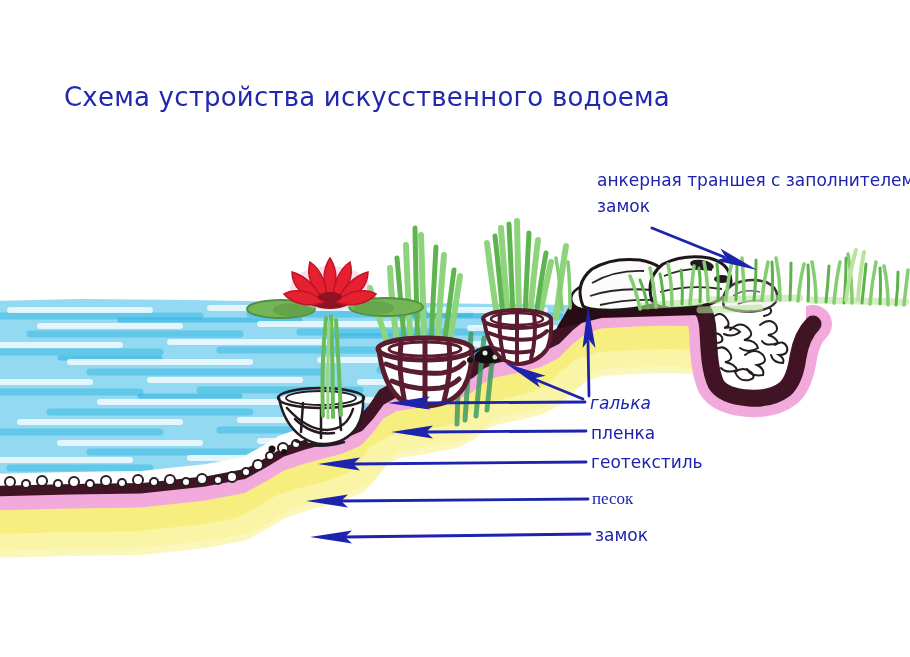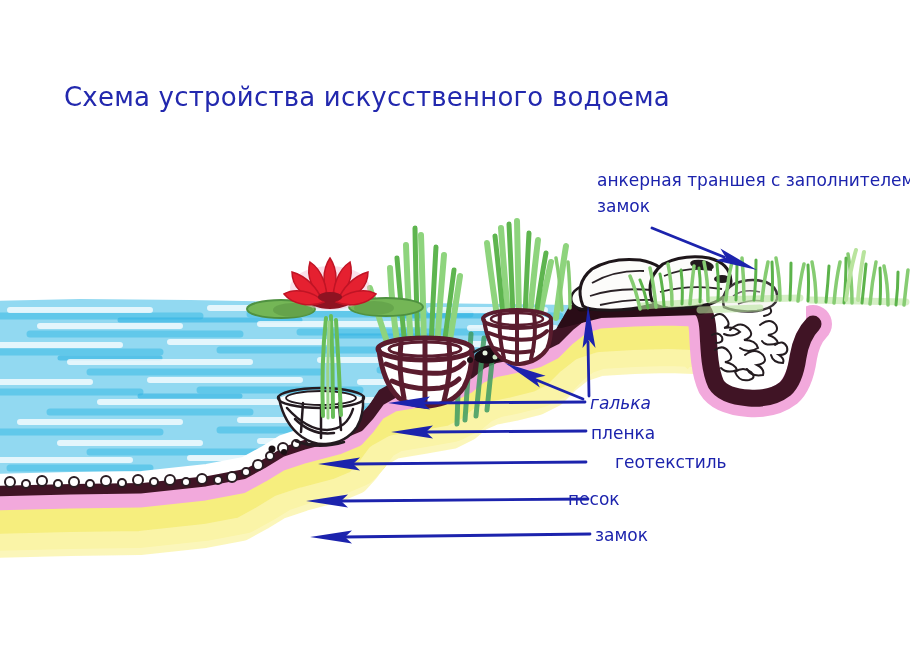--- a/index.html
+++ b/index.html
@@ -24,22 +24,22 @@
     left:64px;top:82px;
     color:#2228ae;
     font-size:26px;
     letter-spacing:.2px;
     white-space:nowrap;
   }
   .lbl-anchor{left:597px;top:170px;}
   .lbl-lock{left:597px;top:196px;}
   .lbl-pebbles{left:590px;top:393px;font-style:italic;}
   .lbl-film{left:591px;top:423px;}
-  .lbl-geotextile{left:591px;top:452px;margin-left:24px;}
-  .lbl-sand{left:568px;top:489px;}
+  .lbl-geotextile{left:591px;top:452px;}
+  .lbl-sand{left:592px;top:489px;font-family:Liberation Serif, serif;}
   .lbl-soil{left:595px;top:525px;}
 </style>
 </head>
 <body>
 
 <div class="canvas">
 
   <svg width="910" height="657" viewBox="0 0 910 657">
     <defs>
       <clipPath id="waterClip">

